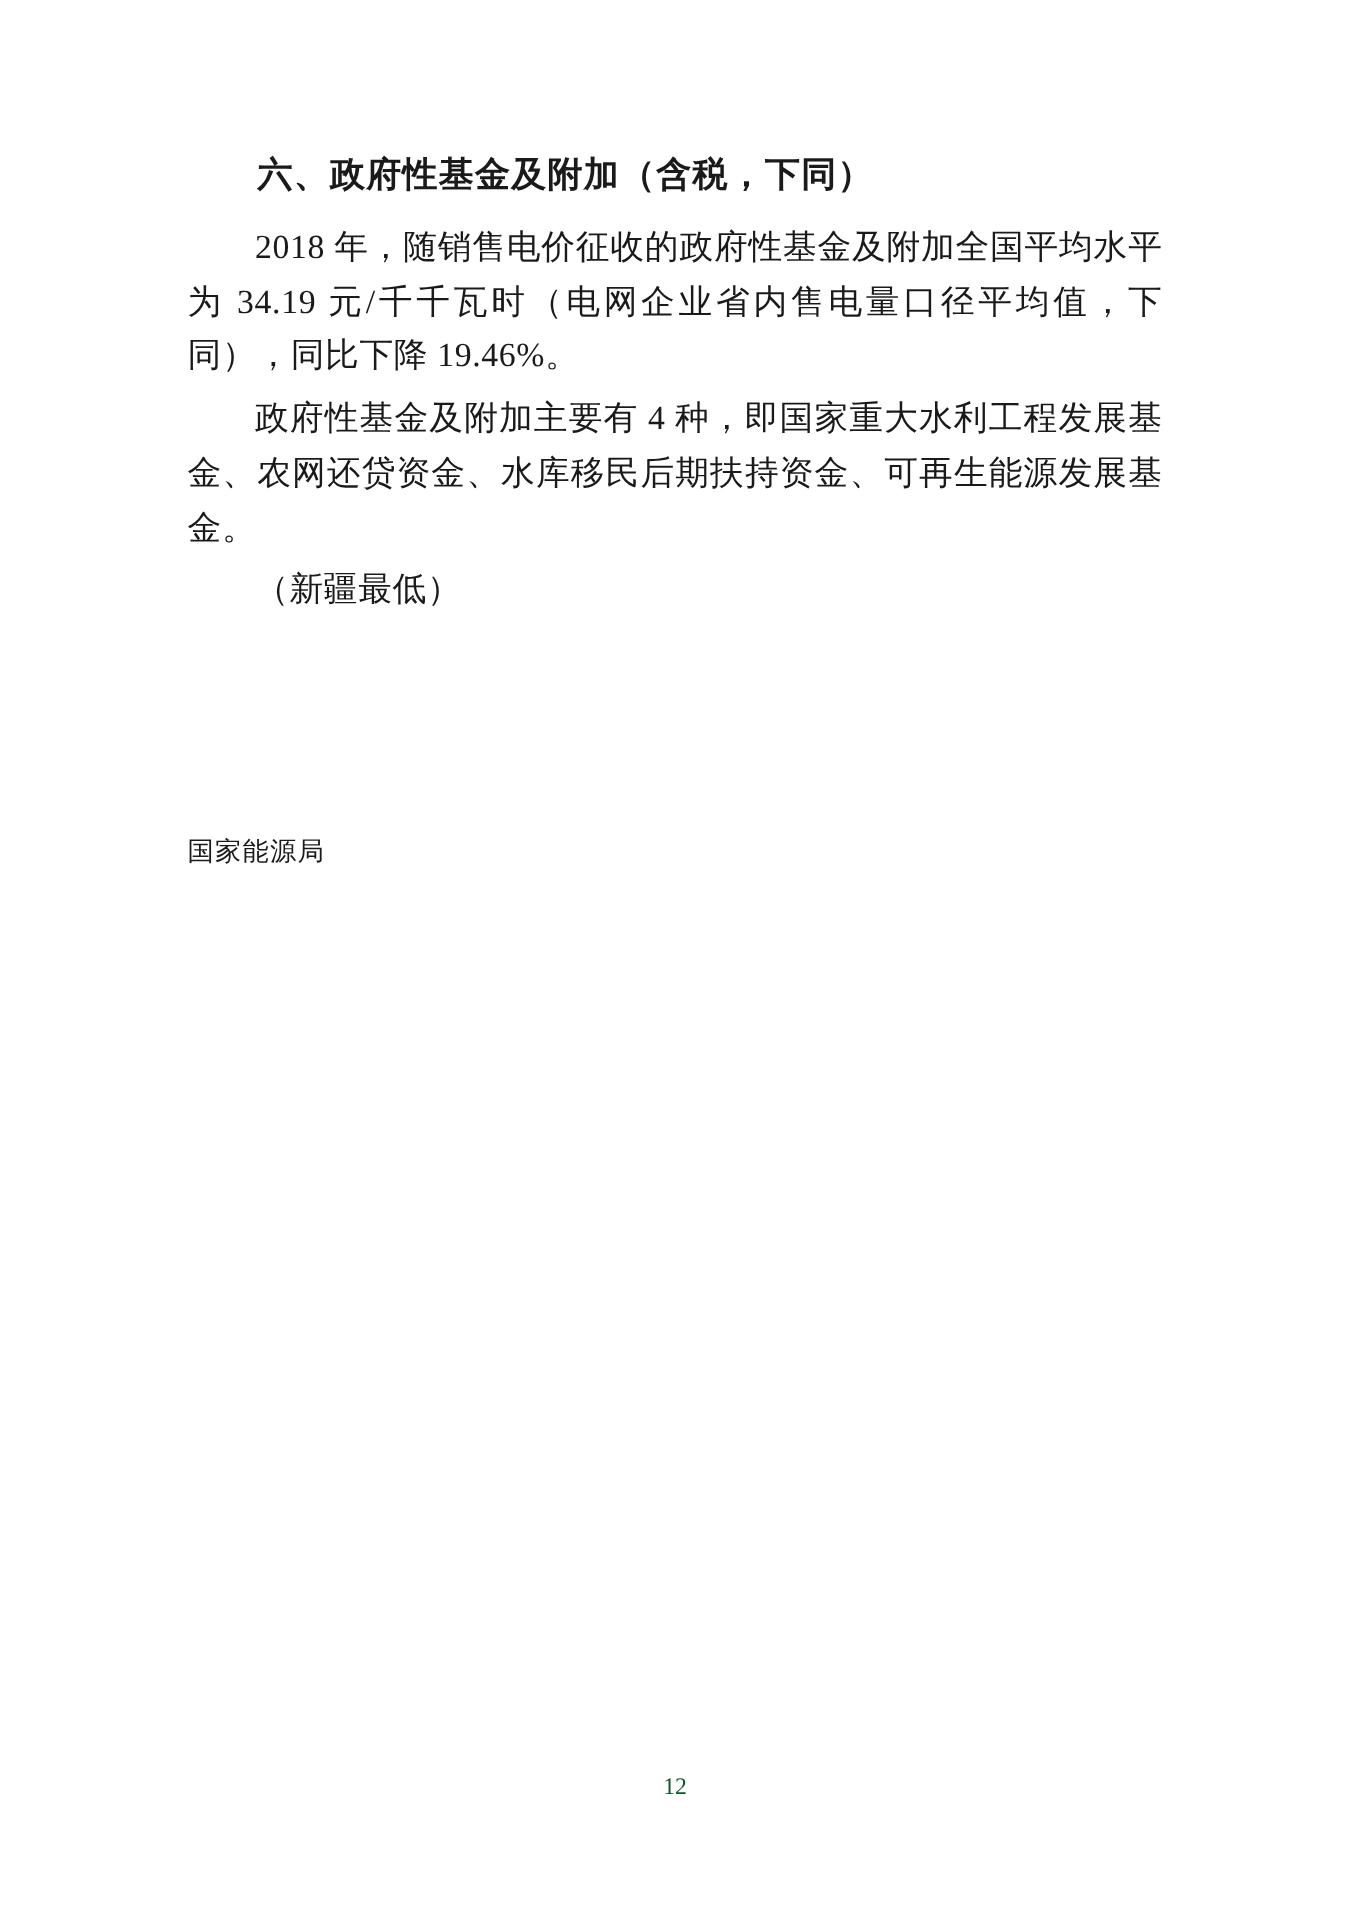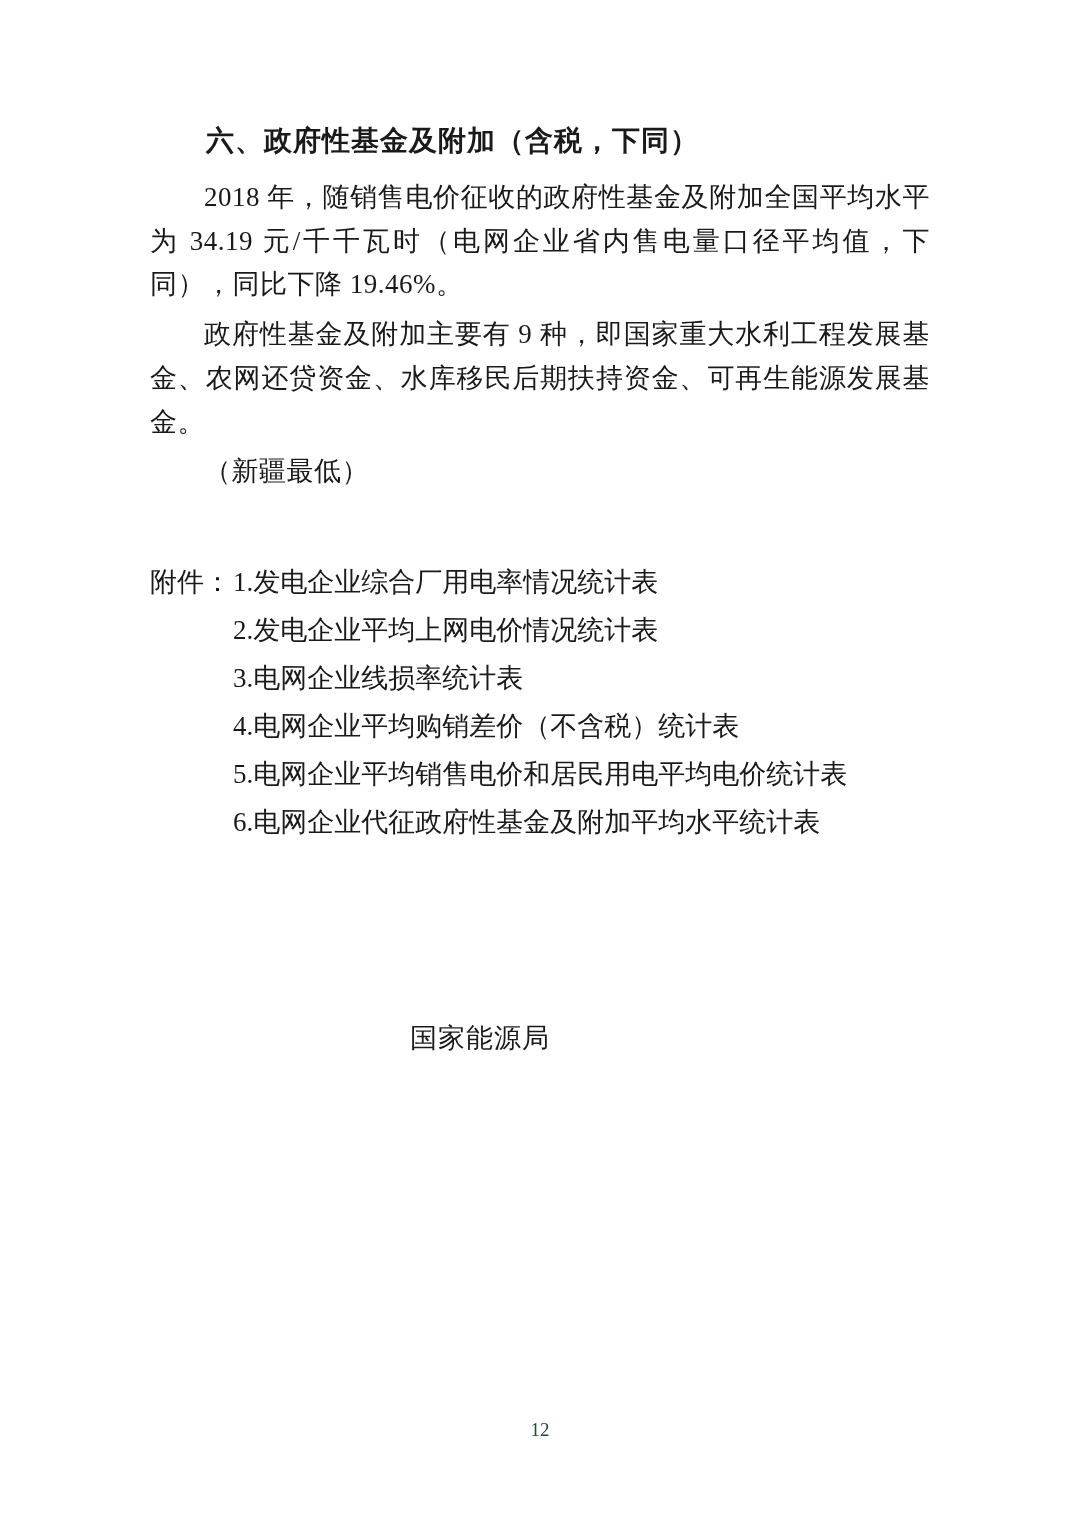--- a/index.html
+++ b/index.html
@@ -62,22 +62,22 @@
   }
   .attach-list {
     display: flex;
     flex-direction: column;
   }
   .attach-item {
     white-space: nowrap;
   }
   .signature {
     margin-top: 170px;
-    text-align: center;
-    font-size: 27px;
+    text-align: left;
+    font-size: 21px;
     line-height: 1.7;
     padding-right: 120px;
   }
   .signature div {
     letter-spacing: 1px;
   }
   .page-number {
     position: absolute;
     bottom: 86px;
     left: 0;
@@ -90,38 +90,25 @@
 </head>
 <body>
 
 <div class="page">
   <div class="doc-body">
 
     <h2 class="section-heading">六、政府性基金及附加（含税，下同）</h2>
 
     <p class="para">2018 年，随销售电价征收的政府性基金及附加全国平均水平为 34.19 元/千千瓦时（电网企业省内售电量口径平均值，下同），同比下降 19.46%。</p>
 
-    <p class="para">政府性基金及附加主要有 9 种，即国家重大水利工程发展基金、农网还贷资金、水库移民后期扶持资金、可再生能源发展基金。</p>
+    <p class="para">政府性基金及附加主要有 4 种，即国家重大水利工程发展基金、农网还贷资金、水库移民后期扶持资金、可再生能源发展基金。</p>
 
 
     <p class="para nospace">（新疆最低）</p>
 
-    <div class="attach-block">
-      <div class="attach-row">
-        <span class="attach-label">附件：</span>
-        <div class="attach-list">
-          <span class="attach-item">1.发电企业综合厂用电率情况统计表</span>
-          <span class="attach-item">2.发电企业平均上网电价情况统计表</span>
-          <span class="attach-item">3.电网企业线损率统计表</span>
-          <span class="attach-item">4.电网企业平均购销差价（不含税）统计表</span>
-          <span class="attach-item">5.电网企业平均销售电价和居民用电平均电价统计表</span>
-          <span class="attach-item">6.电网企业代征政府性基金及附加平均水平统计表</span>
-        </div>
-      </div>
-    </div>
 
     <div class="signature">
       <div>国家能源局</div>
     </div>
 
   </div>
 </div>
 
 <div class="page-number">12</div>
 

